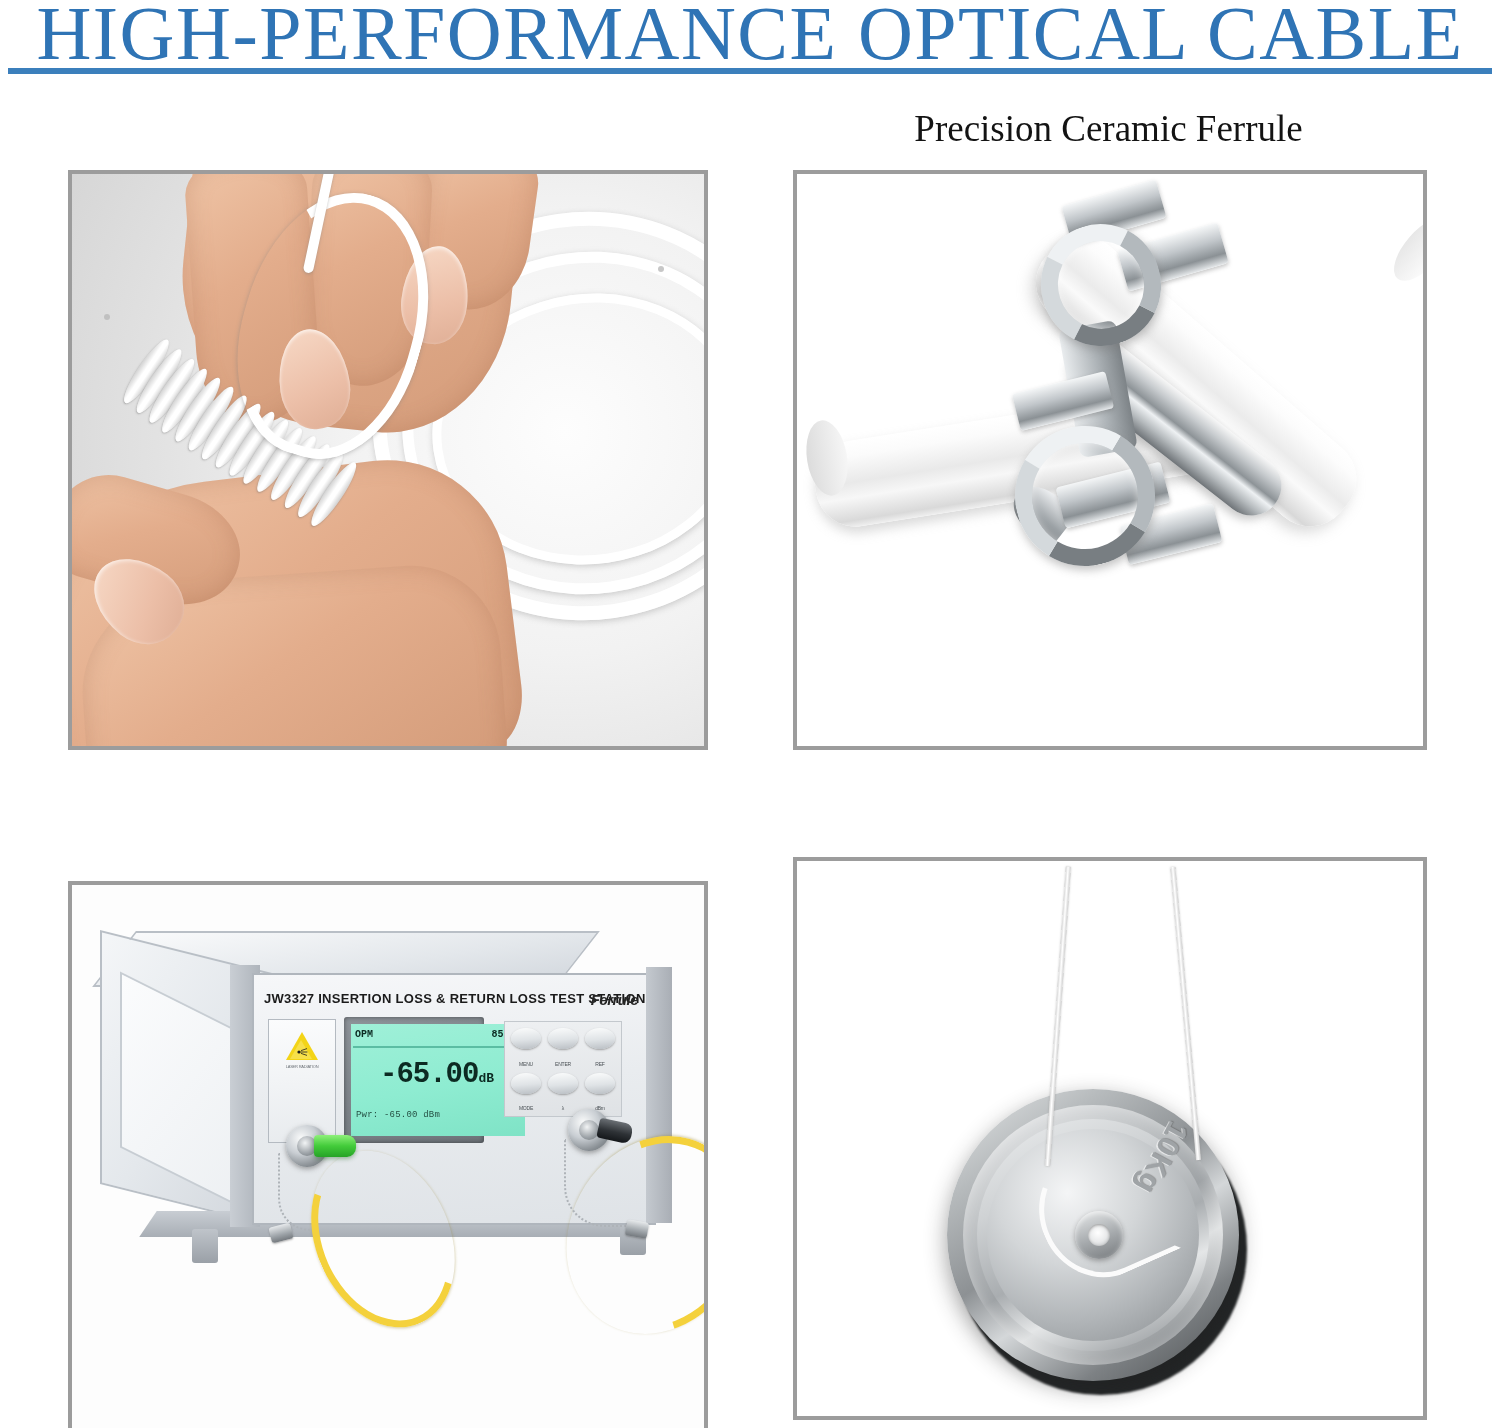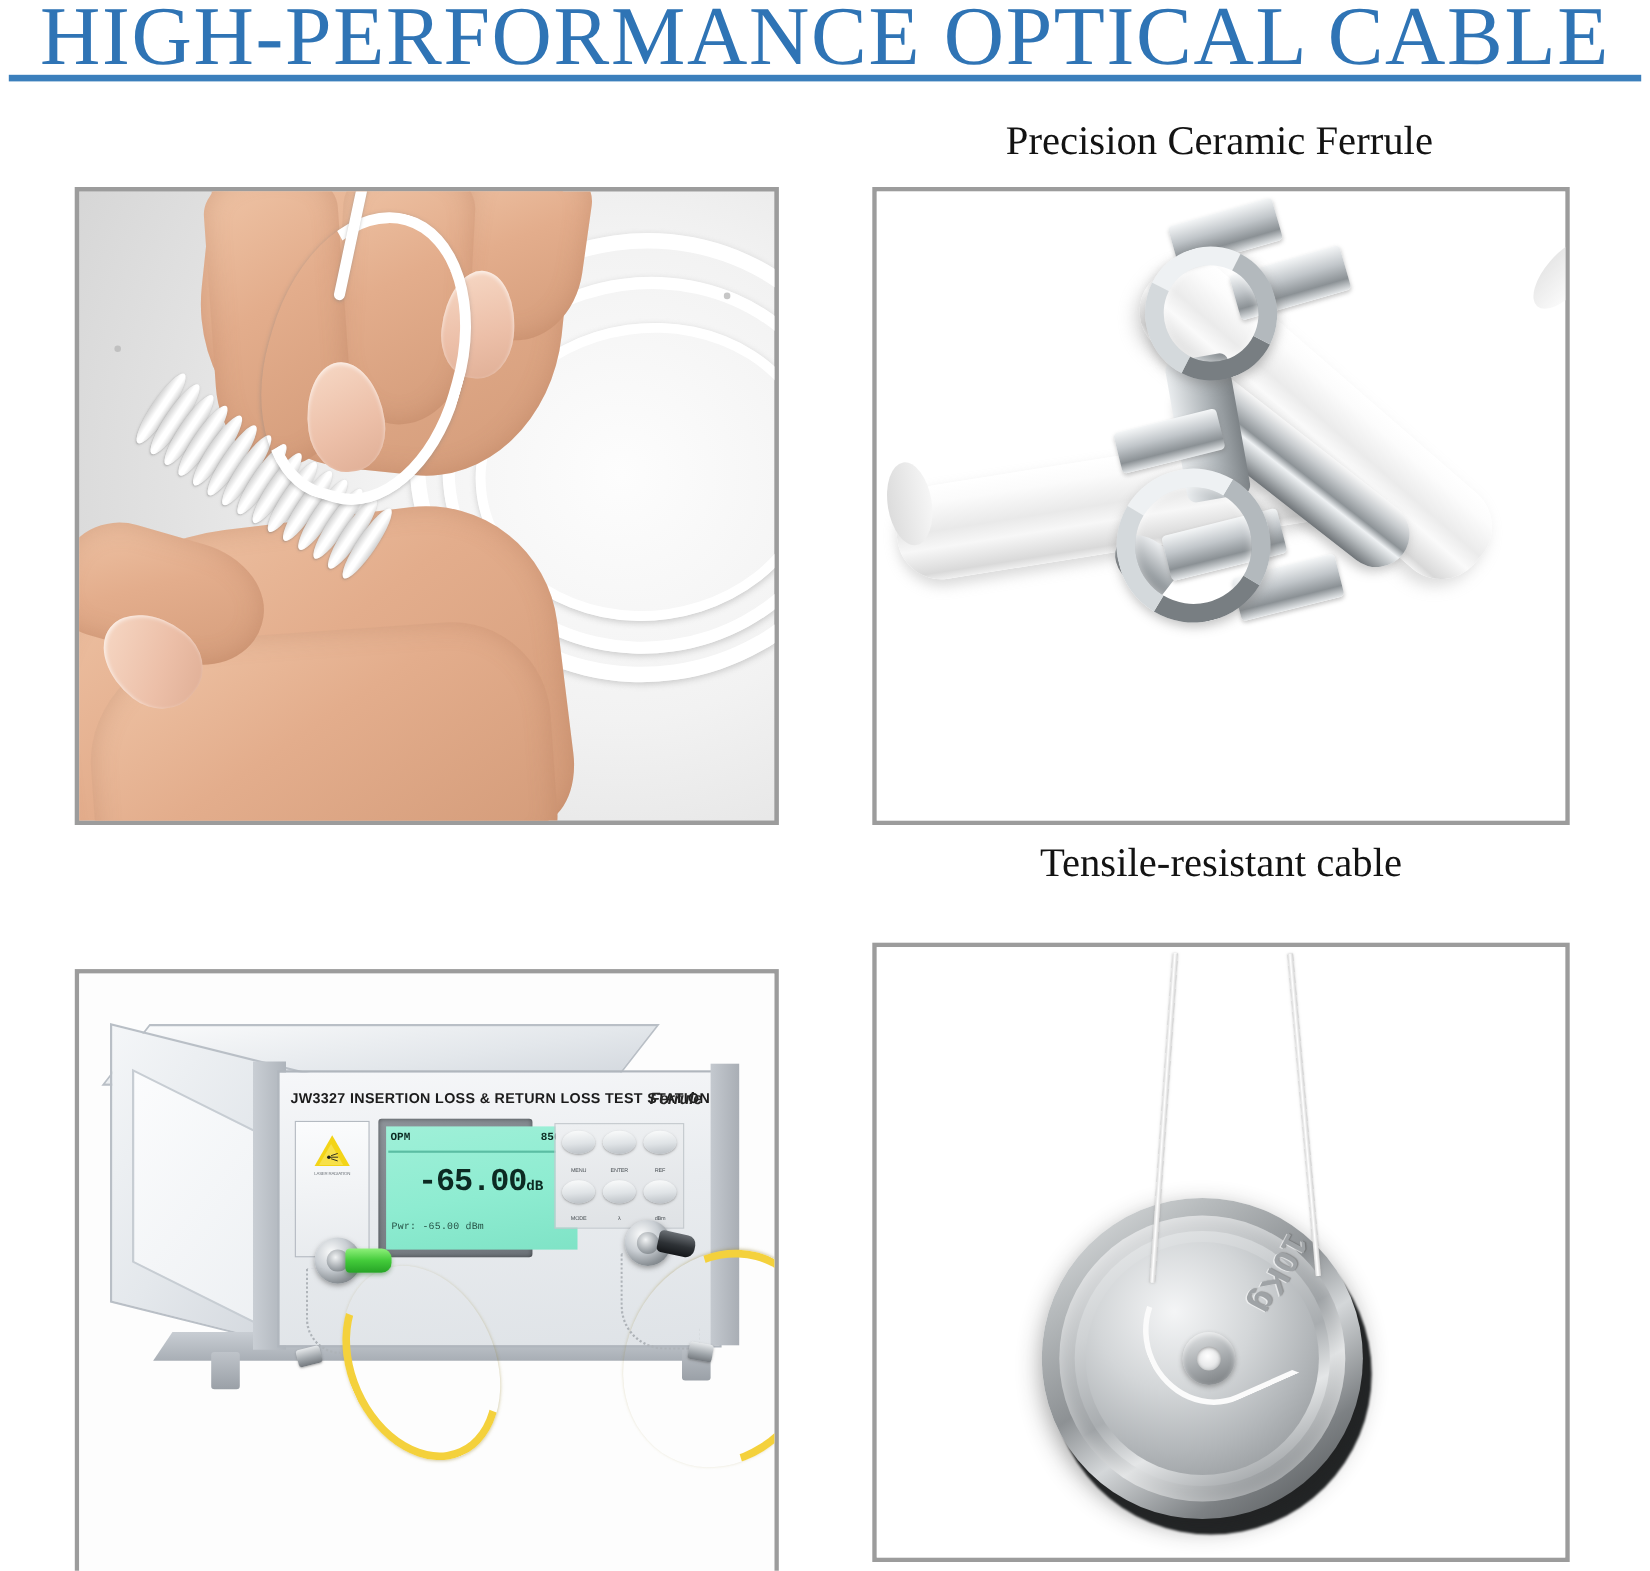--- a/index.html
+++ b/index.html
@@ -589,21 +589,20 @@
 </head>
 <body>
 
 <div id="sheet">
 
   <div id="header-title">HIGH-PERFORMANCE OPTICAL CABLE</div>
   <div id="header-rule"></div>
 
   <div class="caption" id="cap-ferrule">Precision Ceramic Ferrule</div>
   <div class="caption" id="cap-tensile">
-    <div>Tensile-resistant cable</div>
   </div>
 
   <div class="panel" id="panel-bend">
     <div class="scene">
       <div class="coil-ring" id="coil-a"></div>
       <div class="coil-ring" id="coil-b"></div>
       <div class="coil-ring" id="coil-c"></div>
 
       <div class="speck" style="left:420px;top:28px;"></div>
       <div class="speck" style="left:586px;top:92px;"></div>

